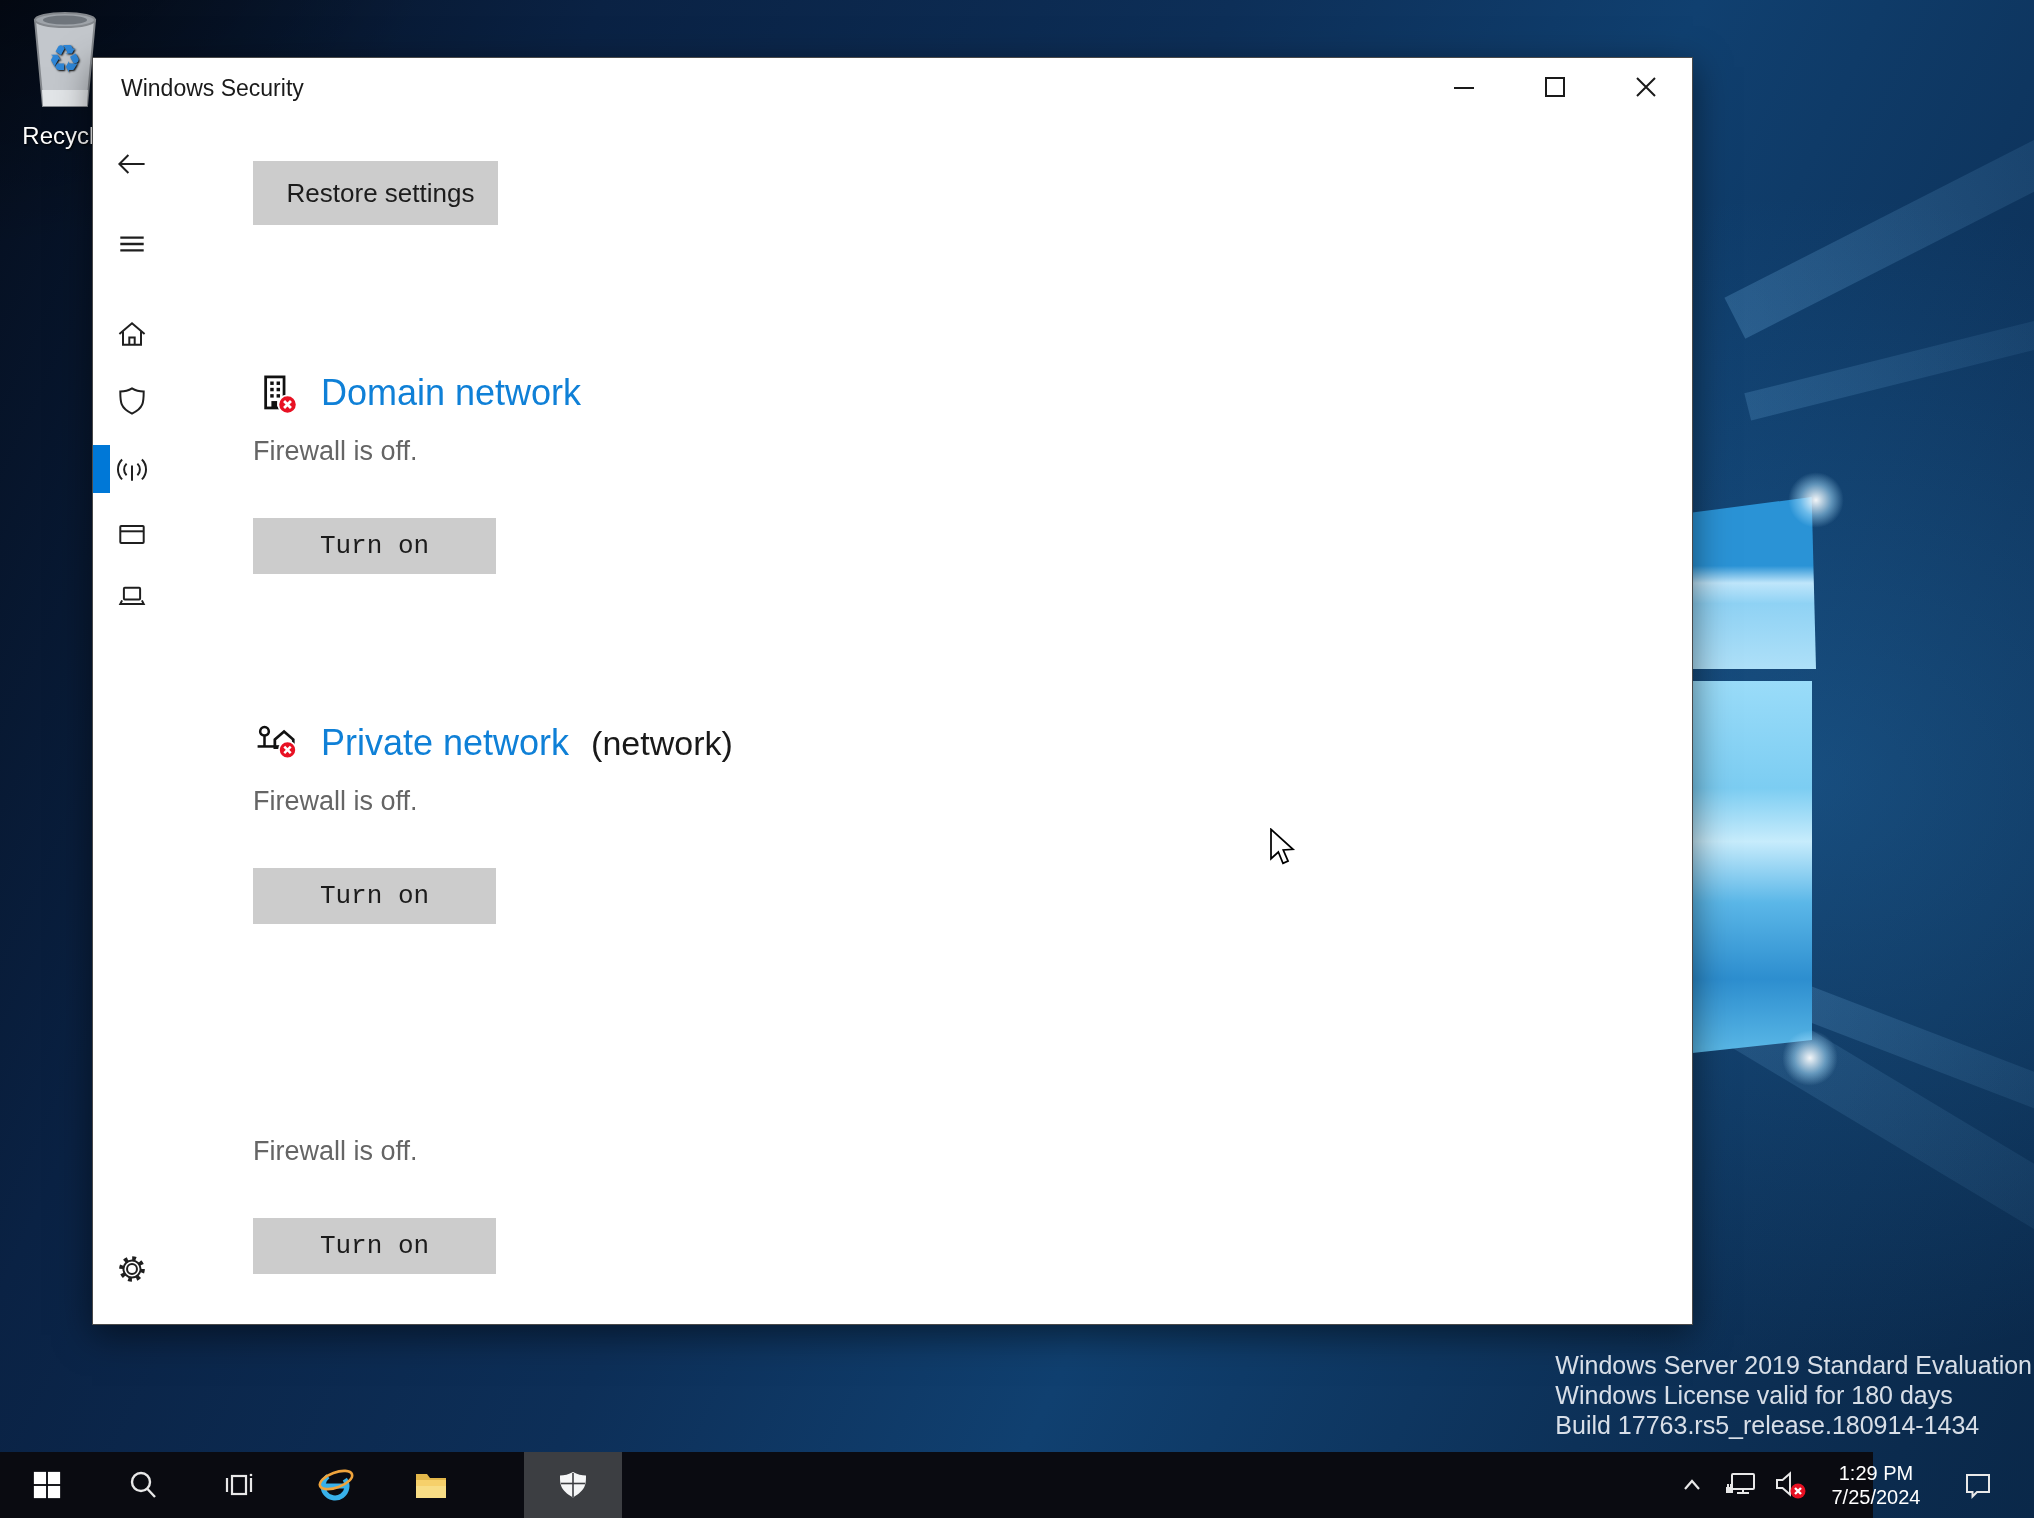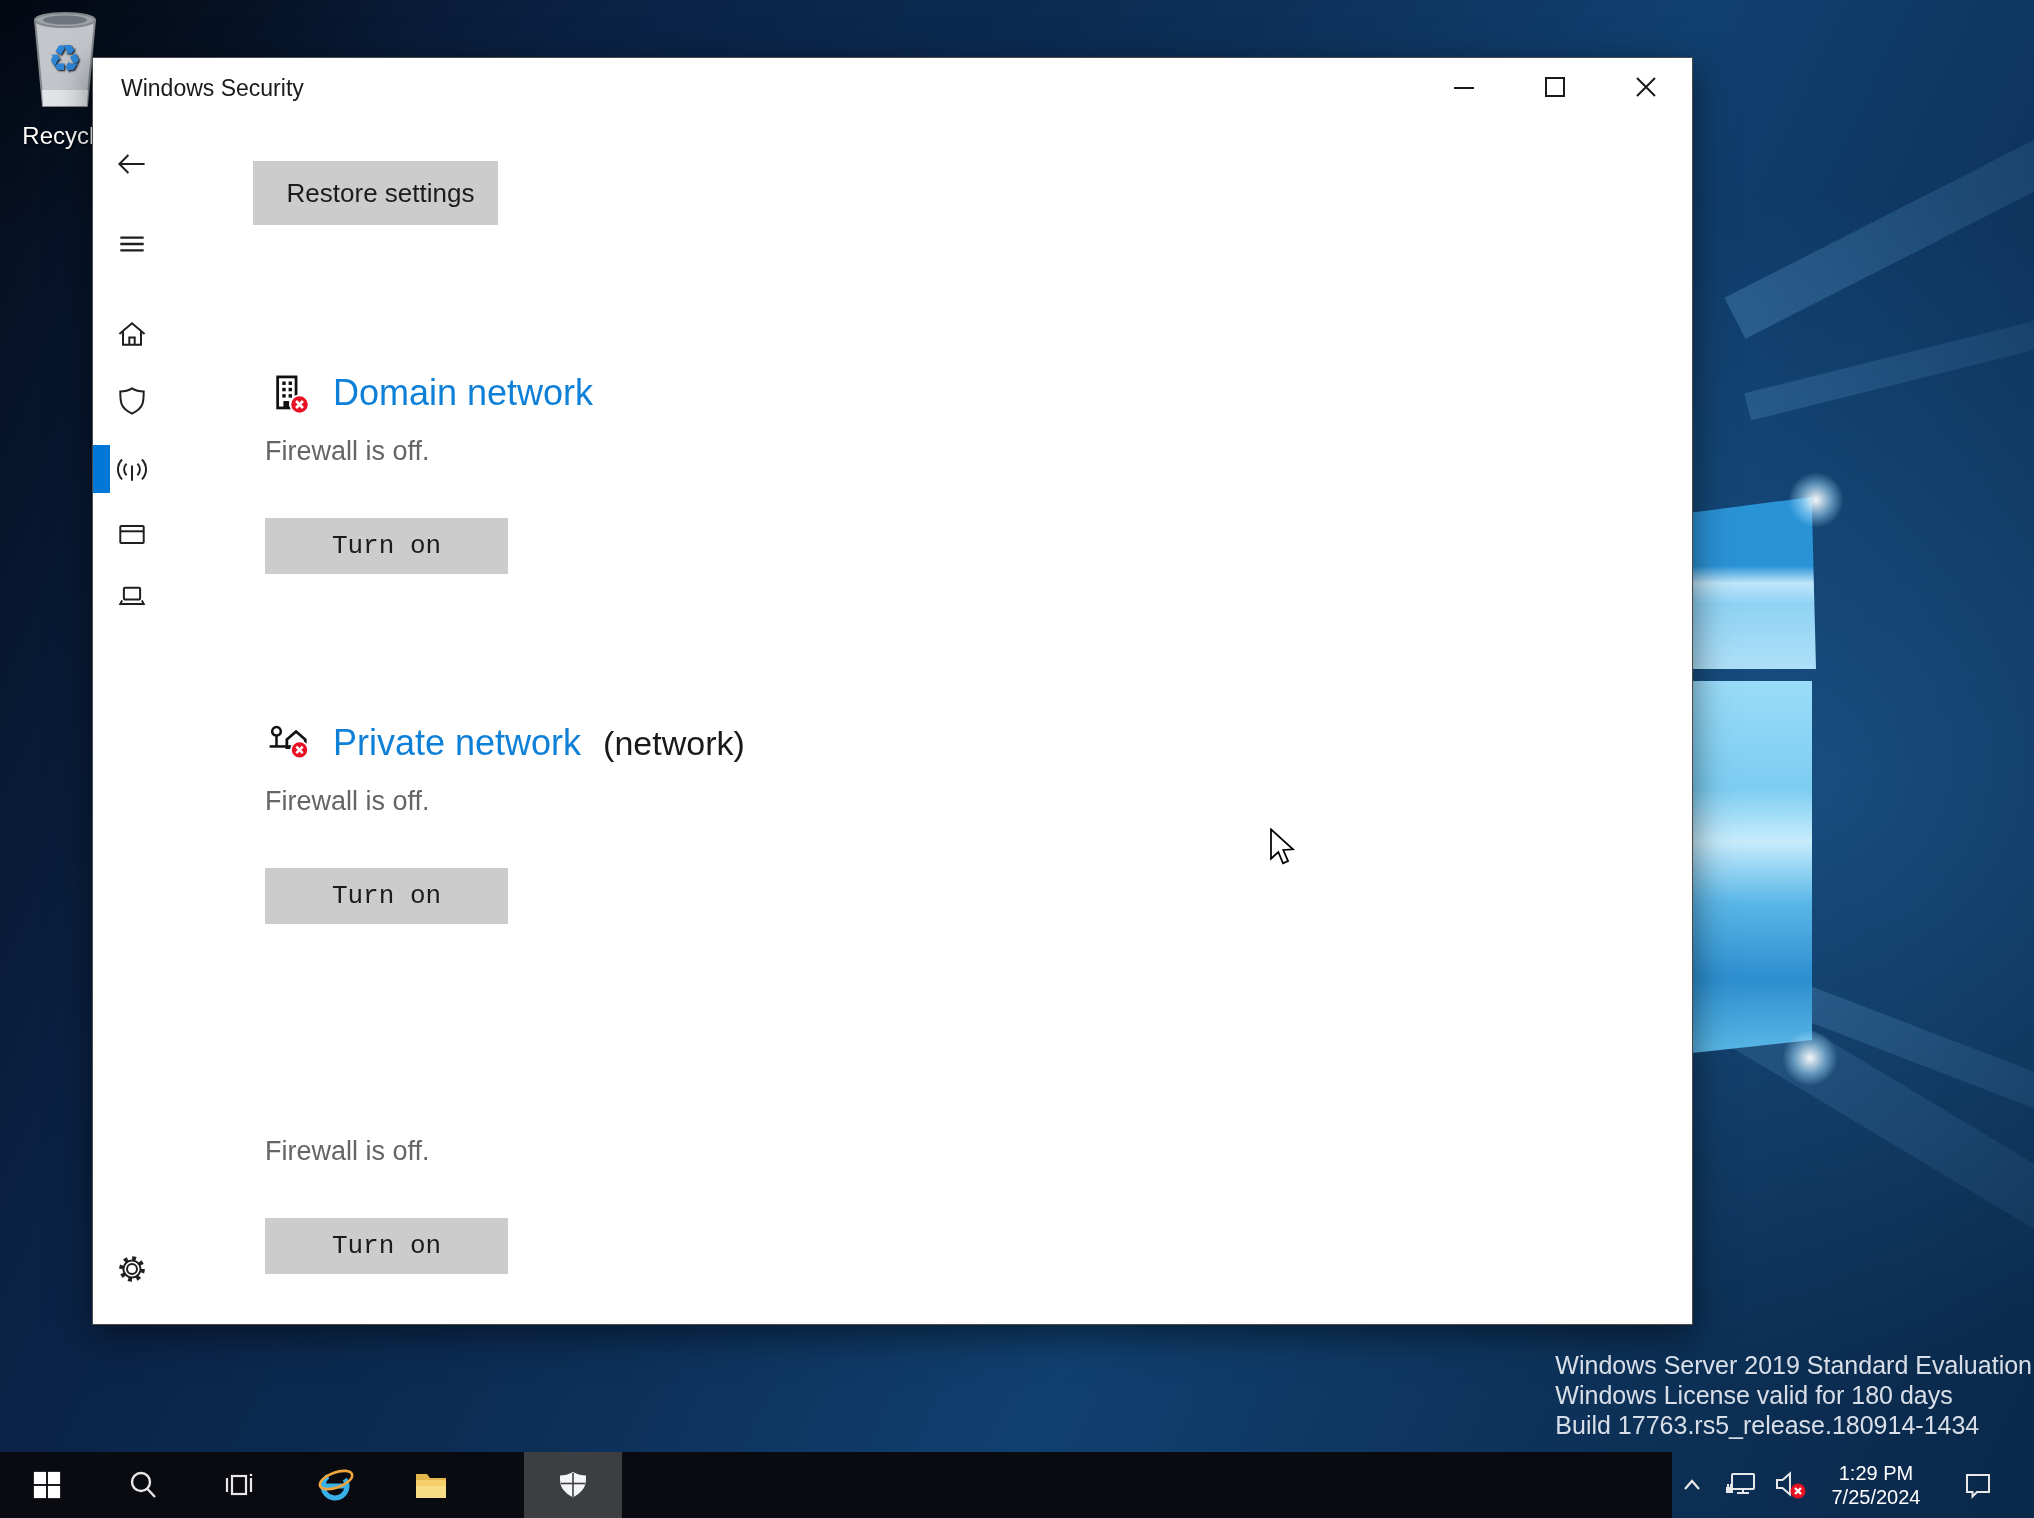--- a/index.html
+++ b/index.html
@@ -29,32 +29,32 @@
   
   .win{left:92px;top:57px;width:1601px;height:1268px;background:#fff;
     border:1px solid #4a4a4a;box-sizing:border-box;box-shadow:0 10px 34px rgba(0,0,0,.5);}
   .titlebar{position:absolute;left:0;top:0;width:100%;height:58px;}
   .wtitle{position:absolute;left:28px;top:17px;font-size:23px;color:#1a1a1a;}
   .ctrl{position:absolute;top:0;width:91px;height:58px;display:flex;align-items:center;justify-content:center;background:transparent;border:none;}
   .sb-item{position:absolute;left:15px;width:48px;height:48px;display:flex;align-items:center;justify-content:center;background:transparent;border:none;}
   .accent{position:absolute;left:0;top:387px;width:17px;height:48px;}
   .restore{position:absolute;left:160px;top:103px;width:245px;height:64px;border:none;
     font-family:"Liberation Sans",sans-serif;font-size:26px;color:#1c1c1c;}
-  .section{position:absolute;left:172px;width:1000px;height:230px;}
+  .section{position:absolute;left:160px;width:1000px;height:230px;}
   .sec-head{position:absolute;left:0;top:0;display:flex;align-items:center;gap:22px;background:none;border:none;padding:0;font-family:"Liberation Sans",sans-serif;}
   .sec-title{font-size:36px;}
   .sec-suffix{font-size:34px;color:#191919;}
   .sec-status{position:absolute;left:0;top:66px;margin:0;font-size:27px;color:#656565;}
   .turnon{position:absolute;left:0;top:148px;width:243px;height:56px;border:none;
     font-family:Liberation Mono, monospace;font-size:26px;color:#1c1c1c;}
   
   .watermark{right:2px;top:1350px;text-align:left;font-size:25px;line-height:30px;
     color:rgba(233,238,244,.92);}
   
-  .taskbar{left:0;top:1452px;width:1672px;height:66px;background:#0a0b11;}
+  .taskbar{left:0;top:1452px;width:1873px;height:66px;background:#0a0b11;}
   .tb-btn{position:absolute;top:0;height:66px;display:flex;align-items:center;justify-content:center;background:transparent;border:none;}
   .tb-active{background:#3c3e42;}
   .clock{position:absolute;left:1818px;top:0;width:116px;height:66px;color:#fff;
     font-size:20px;line-height:24px;text-align:center;display:flex;flex-direction:column;justify-content:center;background:transparent;border:none;font-family:"Liberation Sans",sans-serif;}
 </style>
 </head>
 <body>
 
 <div id="screen">
 

